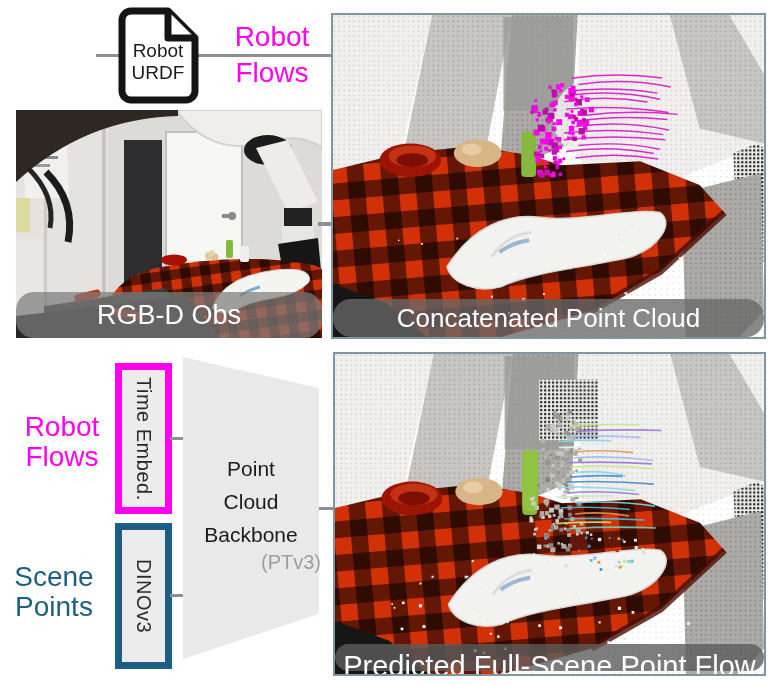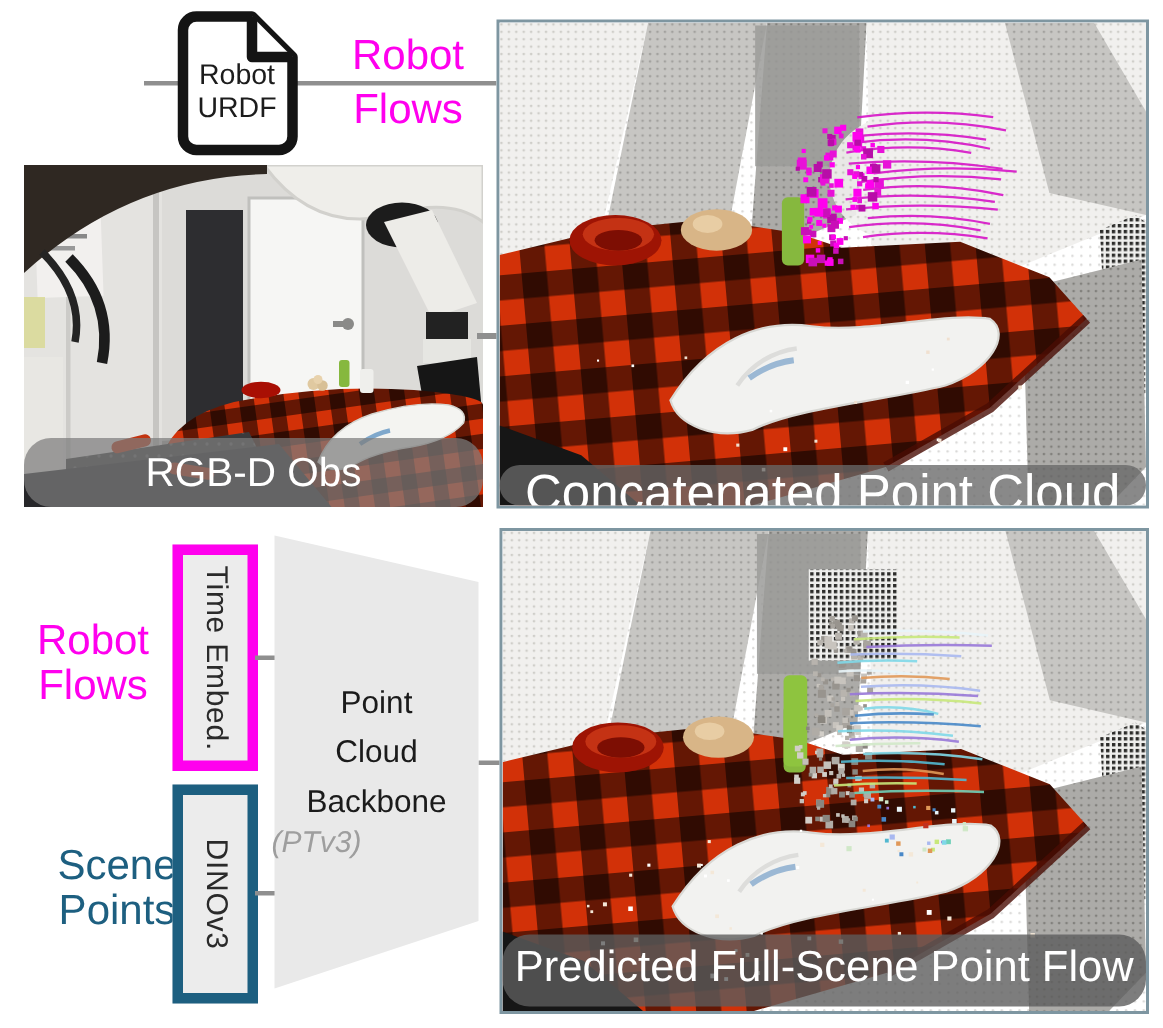--- a/index.html
+++ b/index.html
@@ -21,30 +21,30 @@
   
   .rf-top{left:219px;top:19px;width:106px;line-height:36px;z-index:2;}
   
   .photo{left:16px;top:110px;width:306px;height:228px;overflow:hidden;}
   .caption{position:absolute;left:0;right:0;color:#fff;text-align:center;border-radius:18px;}
   .cap-rgbd{bottom:0;height:46px;background:rgba(125,125,125,.72);font-size:27px;line-height:46px;}
   
   .pcpanel{border:2px solid var(--panel-border);box-sizing:border-box;background:#fff;overflow:hidden;}
   .pc-top{left:331px;top:13px;width:435px;height:326px;}
   .pc-bot{left:333px;top:352px;width:433px;height:324px;}
-  .cap-concat{bottom:0;height:27px;background:rgba(104,104,104,.78);font-size:34px;line-height:38px;}
-  .cap-pred{bottom:3px;height:48px;background:rgba(92,92,92,.80);font-size:29px;line-height:45px;}
+  .cap-concat{bottom:0;height:38px;background:rgba(104,104,104,.78);font-size:26px;line-height:38px;}
+  .cap-pred{bottom:3px;height:27px;background:rgba(92,92,92,.80);font-size:29px;line-height:45px;}
   
   .vbox{box-sizing:border-box;background:#ececec;display:flex;align-items:center;justify-content:center;}
   .vbox .vtxt{writing-mode:vertical-rl;font-size:20px;color:#2a2a2a;letter-spacing:.5px;white-space:nowrap;}
   .box-time{left:115px;top:363px;width:57px;height:151px;border:7px solid var(--magenta);}
   .box-dino{left:115px;top:523px;width:57px;height:146px;border:7px solid var(--teal);}
   .backbone-text{left:181px;top:452px;width:140px;text-align:center;color:#1b1b1b;
     font-size:21px;line-height:33px;white-space:pre-line;}
-  .backbone-sub{left:181px;top:551px;width:140px;text-align:left;color:#9e9e9e;font-size:20px;font-style:italic;}
+  .backbone-sub{left:181px;top:551px;width:140px;text-align:right;color:#9e9e9e;font-size:20px;}
 </style>
 </head>
 <body>
 
 <div id="figure">
 
   <svg width="0" height="0" style="position:absolute" aria-hidden="true">
     <defs>
       <pattern id="dotsSparse" width="6" height="6" patternUnits="userSpaceOnUse">
         <circle cx="1.5" cy="1.5" r="0.8" fill="#b9b8b5"></circle>
@@ -341,21 +341,21 @@
           <rect x="211.9" y="125.1" width="5.9" height="5.9" fill="#ff00ee"></rect>
           <rect x="220.2" y="159.7" width="4.6" height="4.6" fill="#ff00ee"></rect>
           <rect x="214.1" y="147.5" width="2.6" height="2.6" fill="#ff00ee"></rect>
         </g>
     </svg>
     <div class="caption cap-concat">Concatenated Point Cloud</div>
   </div>
 
   <div class="abs lbl lbl-magenta" style="left:12px;top:412px;width:100px;line-height:30px;">Robot
 Flows</div>
-  <div class="abs lbl lbl-teal" style="left:28px;top:562px;width:100px;line-height:30px;">Scene
+  <div class="abs lbl lbl-teal" style="left:4px;top:562px;width:100px;line-height:30px;">Scene
 Points</div>
 
   <div class="abs vbox box-time">
     <span class="vtxt">Time Embed.</span>
   </div>
   <div class="abs vbox box-dino">
     <span class="vtxt">DINOv3</span>
   </div>
 
   <div class="abs hline" style="left:170px;top:437px;width:14px;height:3px;"></div>

